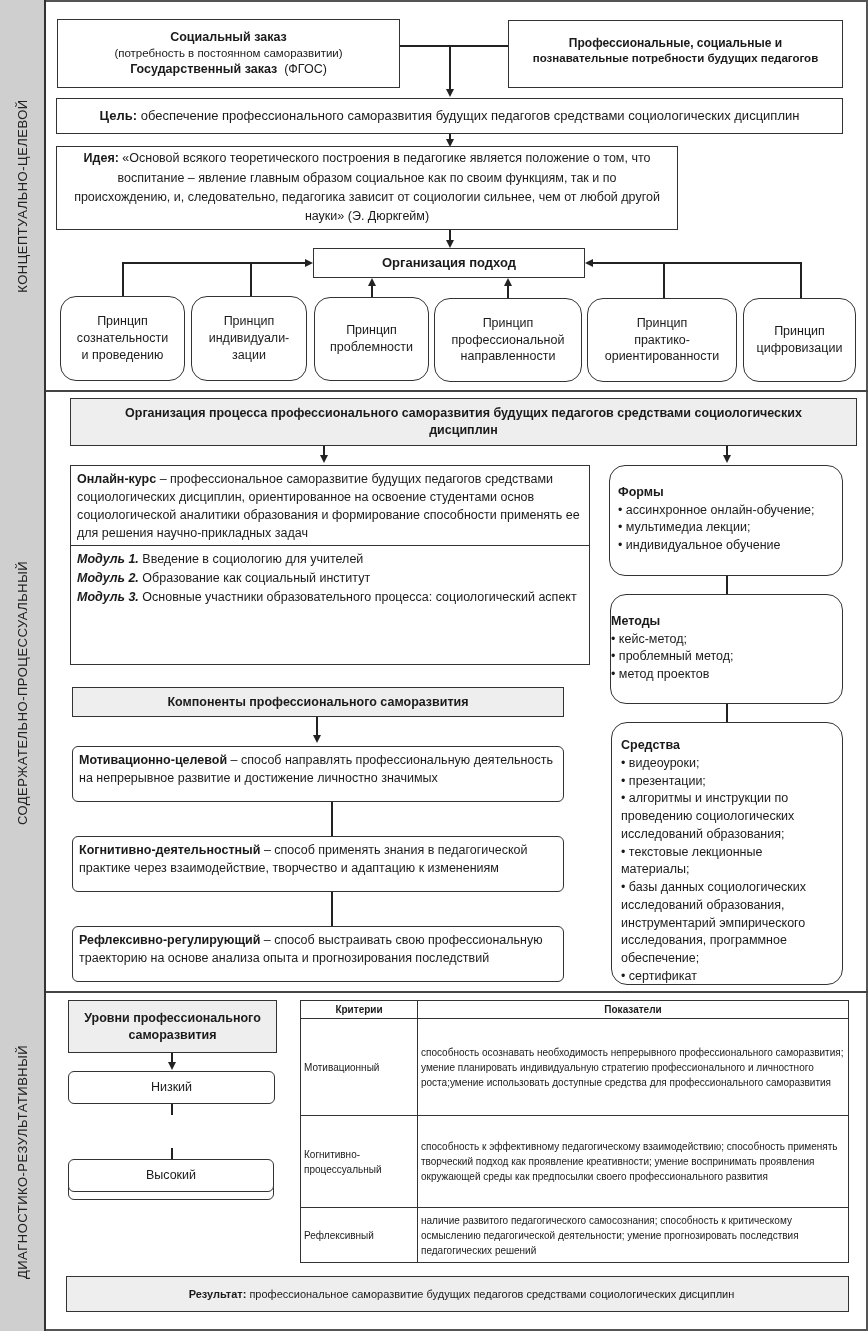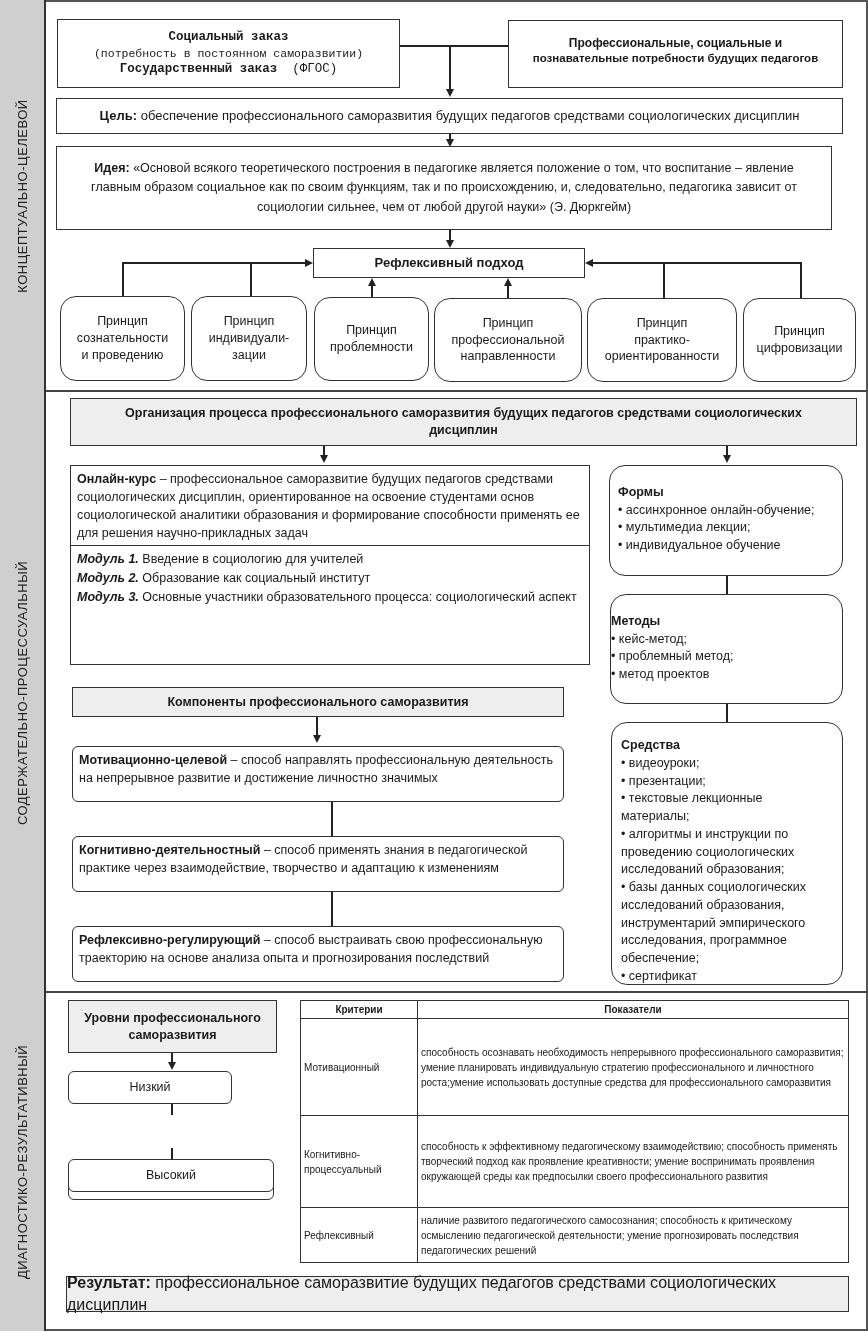--- a/index.html
+++ b/index.html
@@ -28,21 +28,21 @@
 </head>
 <body>
 
 <div class="frame"></div>
 
 <div class="band" style="top:0;height:392px;"></div>
 <div class="side" style="top:0;height:392px;">
   <span class="side-label">КОНЦЕПТУАЛЬНО-ЦЕЛЕВОЙ</span>
 </div>
 
-<div class="box center" style="left:57px;top:19px;width:343px;height:69px;font-size:12.5px;font-family:Liberation Mono, monospace;">
+<div class="box center" style="left:57px;top:19px;width:343px;height:69px;font-size:12.5px;">
   <div><b>Социальный заказ</b></div>
   <div style="font-size:11.5px;">(потребность в постоянном саморазвитии)</div>
   <div><b>Государственный заказ</b>&nbsp;&nbsp;<span>(ФГОС)</span></div>
 </div>
 
 <div class="box center" style="left:508px;top:20px;width:335px;height:68px;justify-content:flex-start;padding-top:14px;font-size:12px;">
   <b>Профессиональные, социальные и</b>
   <b style="font-size:11.5px;">познавательные потребности будущих педагогов</b>
 </div>
 
@@ -50,29 +50,29 @@
 <div class="line" style="left:449px;top:45px;width:1.5px;height:45px;"></div>
 <div class="arrow-down" style="left:446px;top:89px;"></div>
 
 <div class="box" style="left:56px;top:98px;width:787px;height:36px;display:flex;align-items:center;justify-content:center;font-size:13px;">
   <span><b>Цель:</b><span> обеспечение профессионального саморазвития будущих педагогов средствами социологических дисциплин</span></span>
 </div>
 
 <div class="line" style="left:449px;top:134px;width:1.5px;height:8px;"></div>
 <div class="arrow-down" style="left:446px;top:139px;"></div>
 
-<div class="box" style="left:56px;top:146px;width:776px;height:84px;display:flex;align-items:center;text-align:center;padding:0 12px;font-size:12.5px;line-height:1.55;">
+<div class="box" style="left:56px;top:146px;width:622px;height:84px;display:flex;align-items:center;text-align:center;padding:0 12px;font-size:12.5px;line-height:1.55;">
   <span><b>Идея:</b><span> «Основой всякого теоретического построения в педагогике является положение о том, что воспитание – явление главным образом социальное как по своим функциям, так и по происхождению, и, следовательно, педагогика зависит от социологии сильнее, чем от любой другой науки» (Э. Дюркгейм)</span></span>
 </div>
 
 <div class="line" style="left:449px;top:230px;width:1.5px;height:15px;"></div>
 <div class="arrow-down" style="left:446px;top:240px;"></div>
 
 <div class="box center" style="left:313px;top:248px;width:272px;height:30px;font-size:13px;">
-  <b>Рефлексивный подход</b>
+  <b>Организация подход</b>
 </div>
 
 <div class="line" style="left:122px;top:262px;width:1.5px;height:36px;"></div>
 <div class="line" style="left:122px;top:262px;width:183px;height:1.5px;"></div>
 <div class="arrow-right" style="left:305px;top:259px;"></div>
 <div class="line" style="left:250px;top:262px;width:1.5px;height:36px;"></div>
 <div class="line" style="left:371px;top:282px;width:1.5px;height:19px;"></div>
 <div class="arrow-up" style="left:368px;top:278px;"></div>
 <div class="line" style="left:507px;top:282px;width:1.5px;height:19px;"></div>
 <div class="arrow-up" style="left:504px;top:278px;"></div>
@@ -164,37 +164,37 @@
   <b>Методы</b>
   <div class="list-item">кейс-метод;</div>
   <div class="list-item">проблемный метод;</div>
   <div class="list-item">метод проектов</div>
 </div>
 <div class="line" style="left:726px;top:704px;width:1.5px;height:18px;"></div>
 <div class="box round pad" style="left:611px;top:722px;width:232px;height:263px;padding:14px 8px 0 9px;line-height:1.42;">
   <b>Средства</b>
   <div class="list-item">видеоуроки;</div>
   <div class="list-item">презентации;</div>
+  <div class="list-item">алгоритмы и инструкции по проведению социологических исследований образования;</div>
   <div class="list-item">текстовые лекционные материалы;</div>
-  <div class="list-item">алгоритмы и инструкции по проведению социологических исследований образования;</div>
   <div class="list-item">базы данных социологических исследований образования, инструментарий эмпирического исследования, программное обеспечение;</div>
   <div class="list-item">сертификат</div>
 </div>
 
 <div class="side" style="top:993px;height:338px;">
   <span class="side-label">ДИАГНОСТИКО-РЕЗУЛЬТАТИВНЫЙ</span>
 </div>
 
 <div class="box grey center" style="left:68px;top:1000px;width:209px;height:53px;">
   <b>Уровни профессионального саморазвития</b>
 </div>
 <div class="line" style="left:171px;top:1053px;width:1.5px;height:11px;"></div>
 <div class="arrow-down" style="left:168px;top:1062px;"></div>
 
-<div class="box round-sm center" style="left:68px;top:1071px;width:164px;height:33px;">
+<div class="box round-sm center" style="left:68px;top:1071px;width:207px;height:33px;">
   <span>Низкий</span>
 </div>
 <div class="line" style="left:171px;top:1104px;width:1.5px;height:11px;"></div>
 <div class="box round-sm center" style="left:68px;top:1167px;width:206px;height:33px;">
   <span>Средний</span>
 </div>
 <div class="line" style="left:171px;top:1148px;width:1.5px;height:11px;"></div>
 <div class="box round-sm center" style="left:68px;top:1159px;width:206px;height:33px;">
   <span>Высокий</span>
 </div>
@@ -215,15 +215,15 @@
       <td>Когнитивно-процессуальный</td>
       <td>способность к эффективному педагогическому взаимодействию; способность применять творческий подход как проявление креативности; умение воспринимать проявления окружающей среды как предпосылки своего профессионального развития</td>
     </tr>
     <tr style="height:55px;">
       <td>Рефлексивный</td>
       <td>наличие развитого педагогического самосознания; способность к критическому осмыслению педагогической деятельности; умение прогнозировать последствия педагогических решений</td>
     </tr>
   </tbody>
 </table>
 
-<div class="box grey" style="left:66px;top:1276px;width:783px;height:36px;display:flex;align-items:center;justify-content:center;font-size:16px;">
+<div class="box grey" style="left:66px;top:1276px;width:783px;height:36px;display:flex;align-items:center;justify-content:center;font-size:11px;padding-left:8px;">
   <span><b>Результат:</b><span> профессиональное саморазвитие будущих педагогов средствами социологических дисциплин</span></span>
 </div>
 
 </body></html>

